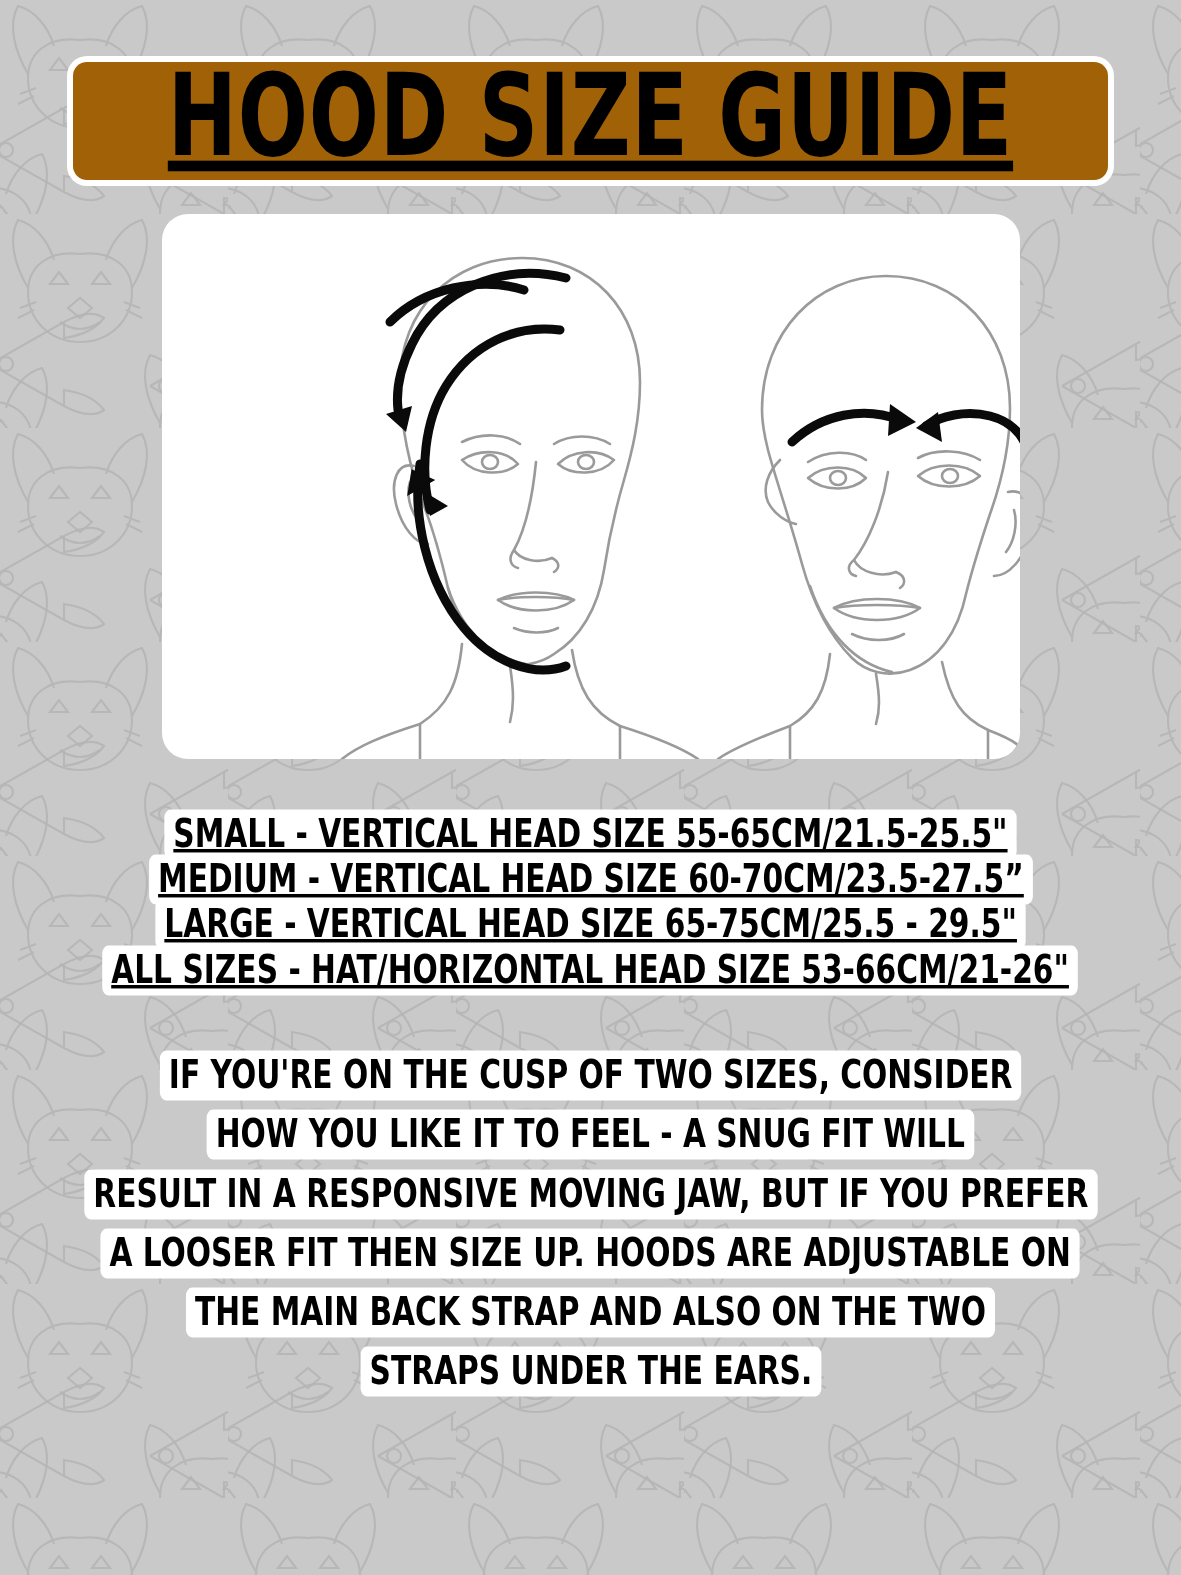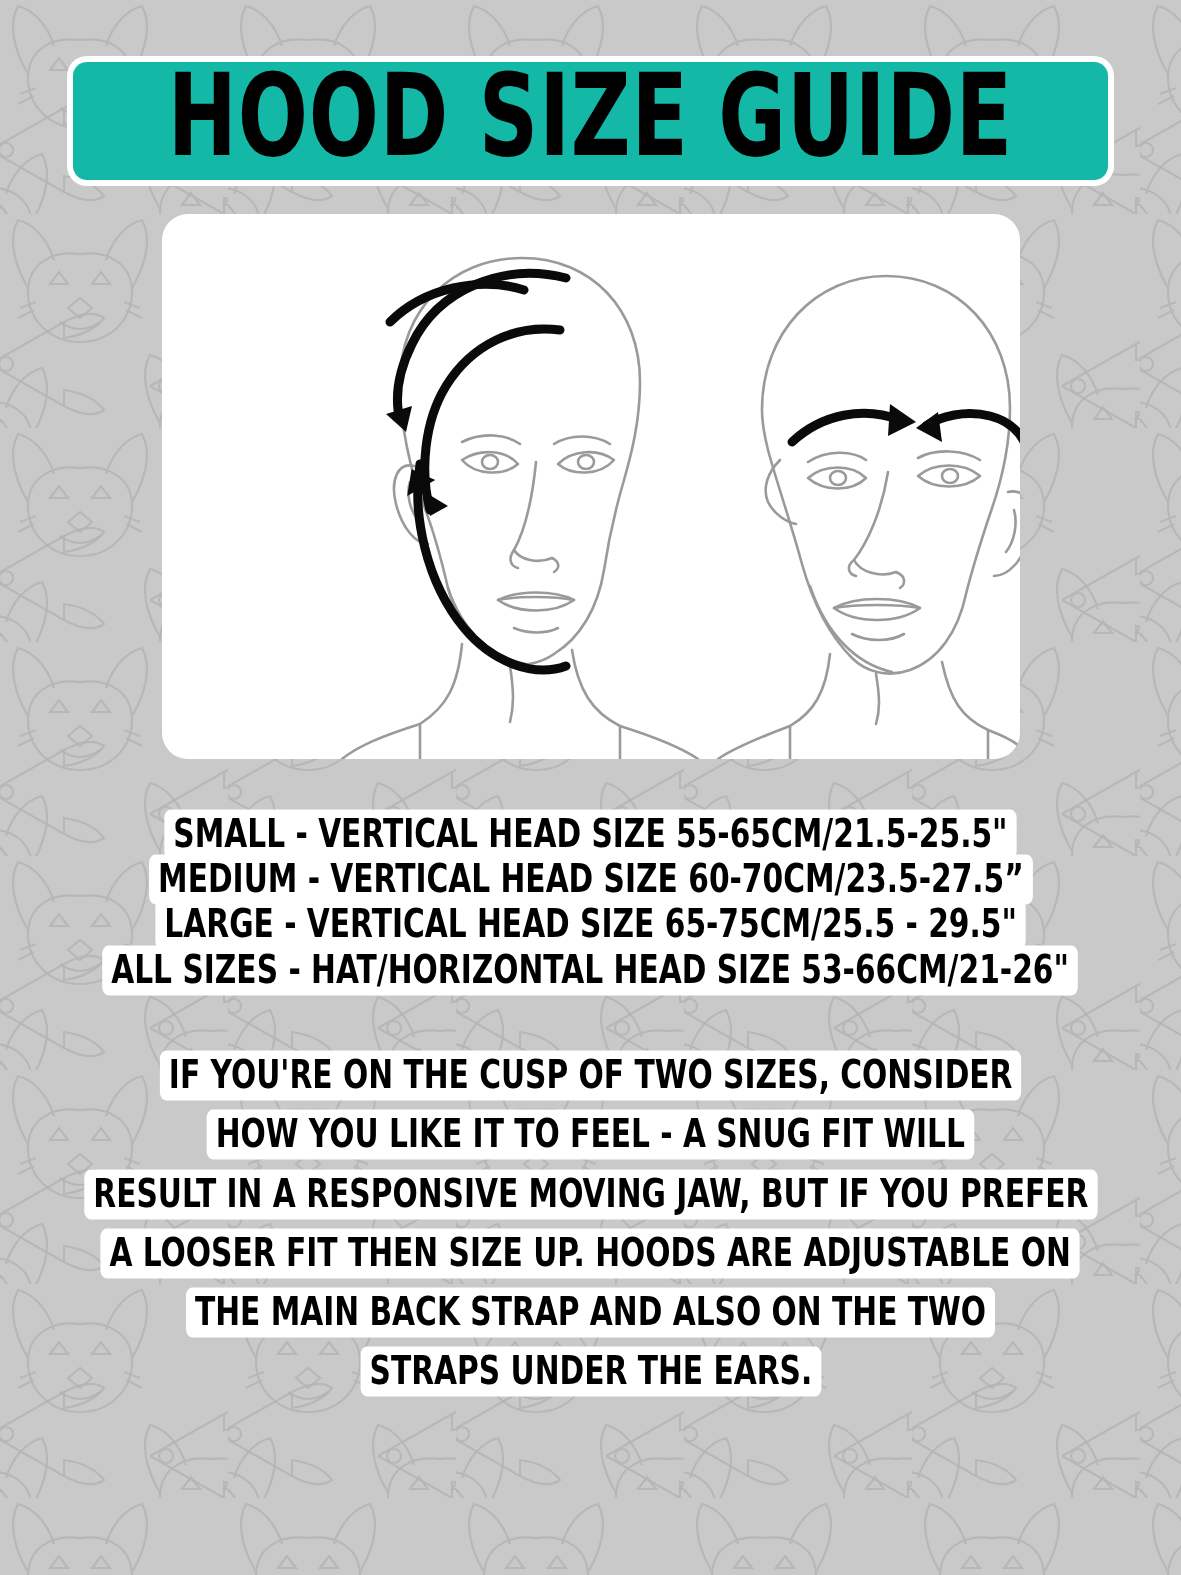--- a/index.html
+++ b/index.html
@@ -29,24 +29,25 @@
     width: 100%;
     height: 100%;
     display: flex;
     flex-direction: column;
     align-items: center;
   }
 
   
   .title-wrap {
     margin-top: 62px;
-    background: #14b8a6;
+    background: #a16207;
     border-radius: 14px;
     padding: 6px 26px 14px 26px;
     box-shadow: 0 0 0 6px #ffffff;
+    text-decoration: underline;
   }
   .title {
     font-family: "DejaVu Sans", sans-serif;
     font-weight: bold;
     font-size: 96px;
     line-height: 1.02;
     letter-spacing: 1px;
     color: #000000;
     transform: scaleX(0.86) scaleY(1.18);
     transform-origin: center center;
@@ -69,20 +70,21 @@
     height: 100%;
   }
 
   
   .size-list {
     margin-top: 54px;
     display: flex;
     flex-direction: column;
     align-items: center;
     gap: 2px;
+    text-decoration: underline;
   }
   .size-line {
     background: #ffffff;
     color: #000;
     font-family: "DejaVu Sans", sans-serif;
     font-weight: bold;
     font-size: 33px;
     line-height: 1.16;
     padding: 2px 10px 3px 10px;
     border-radius: 7px;

